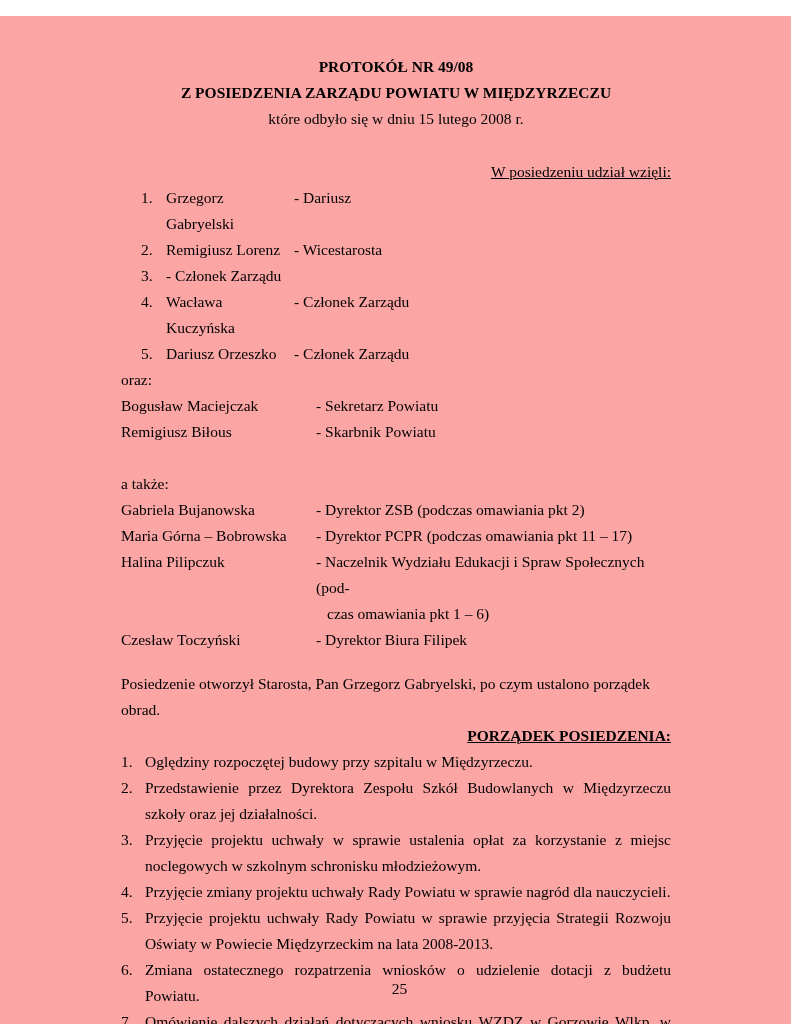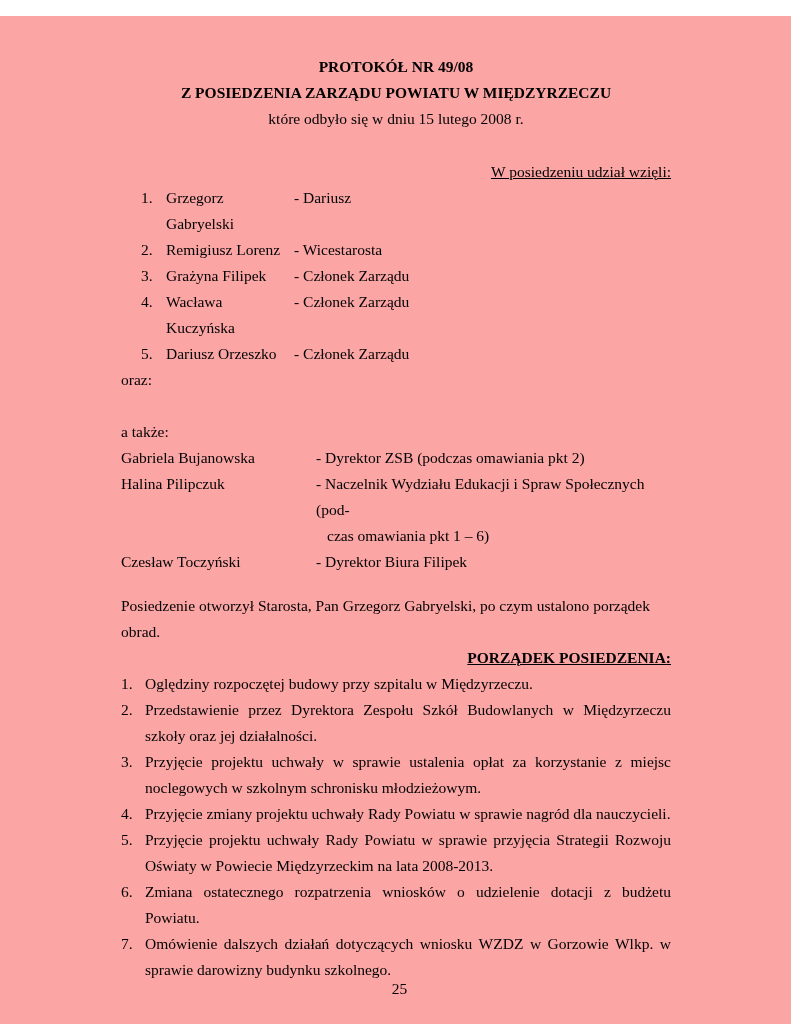--- a/index.html
+++ b/index.html
@@ -73,44 +73,57 @@
         <span class="m-name">Grzegorz Gabryelski</span>
         <span class="m-role">- Dariusz</span>
       </div>
       <div class="member-row">
         <span class="m-num">2.</span>
         <span class="m-name">Remigiusz Lorenz</span>
         <span class="m-role">- Wicestarosta</span>
       </div>
       <div class="member-row">
         <span class="m-num">3.</span>
-        <span class="m-name">Grażyna Filipek</span>
         <span class="m-role">- Członek Zarządu</span>
       </div>
       <div class="member-row">
         <span class="m-num">4.</span>
         <span class="m-name">Wacława Kuczyńska</span>
         <span class="m-role">- Członek Zarządu</span>
       </div>
       <div class="member-row">
         <span class="m-num">5.</span>
         <span class="m-name">Dariusz Orzeszko</span>
         <span class="m-role">- Członek Zarządu</span>
       </div>
     </div>
 
     <div>oraz:</div>
 
+    <div>
+      <div class="pair-row">
+        <span class="p-name">Bogusław Maciejczak</span>
+        <span class="p-role">- Sekretarz Powiatu</span>
+      </div>
+      <div class="pair-row">
+        <span class="p-name">Remigiusz Biłous</span>
+        <span class="p-role">- Skarbnik Powiatu</span>
+      </div>
+    </div>
 
     <div class="a-takze">a także:</div>
 
     <div>
       <div class="pair-row">
         <span class="p-name">Gabriela Bujanowska</span>
         <span class="p-role">- Dyrektor ZSB (podczas omawiania pkt 2)</span>
+      </div>
+      <div class="pair-row">
+        <span class="p-name">Maria Górna – Bobrowska</span>
+        <span class="p-role">- Dyrektor PCPR (podczas omawiania pkt 11 – 17)</span>
       </div>
       <div class="pair-row">
         <span class="p-name">Halina Pilipczuk</span>
         <span class="p-role">
           <span>- Naczelnik Wydziału Edukacji i Spraw Społecznych (pod-</span>
           <div class="role-cont">czas omawiania pkt 1 – 6)</div>
         </span>
       </div>
       <div class="pair-row">
         <span class="p-name">Czesław Toczyński</span>

